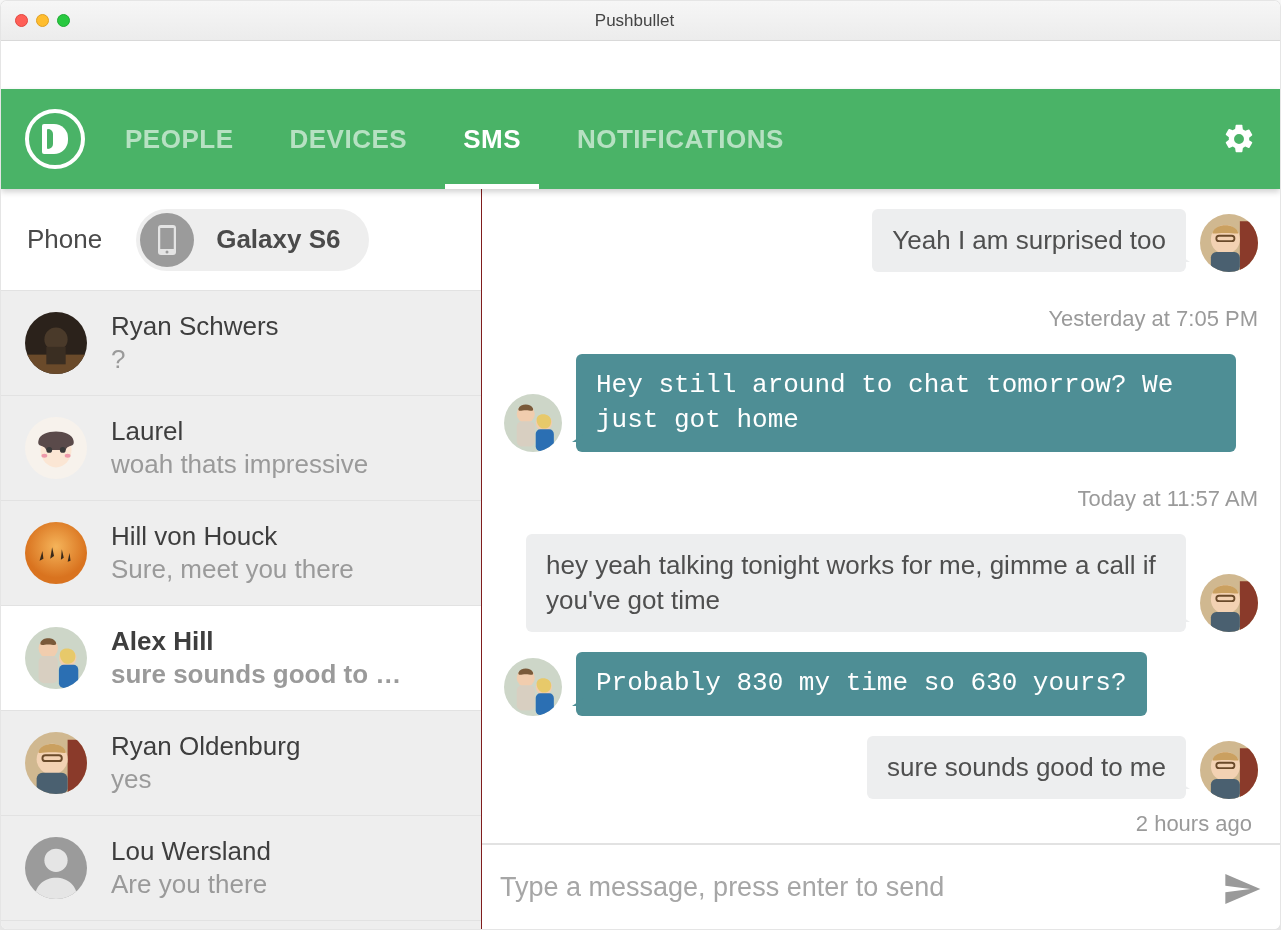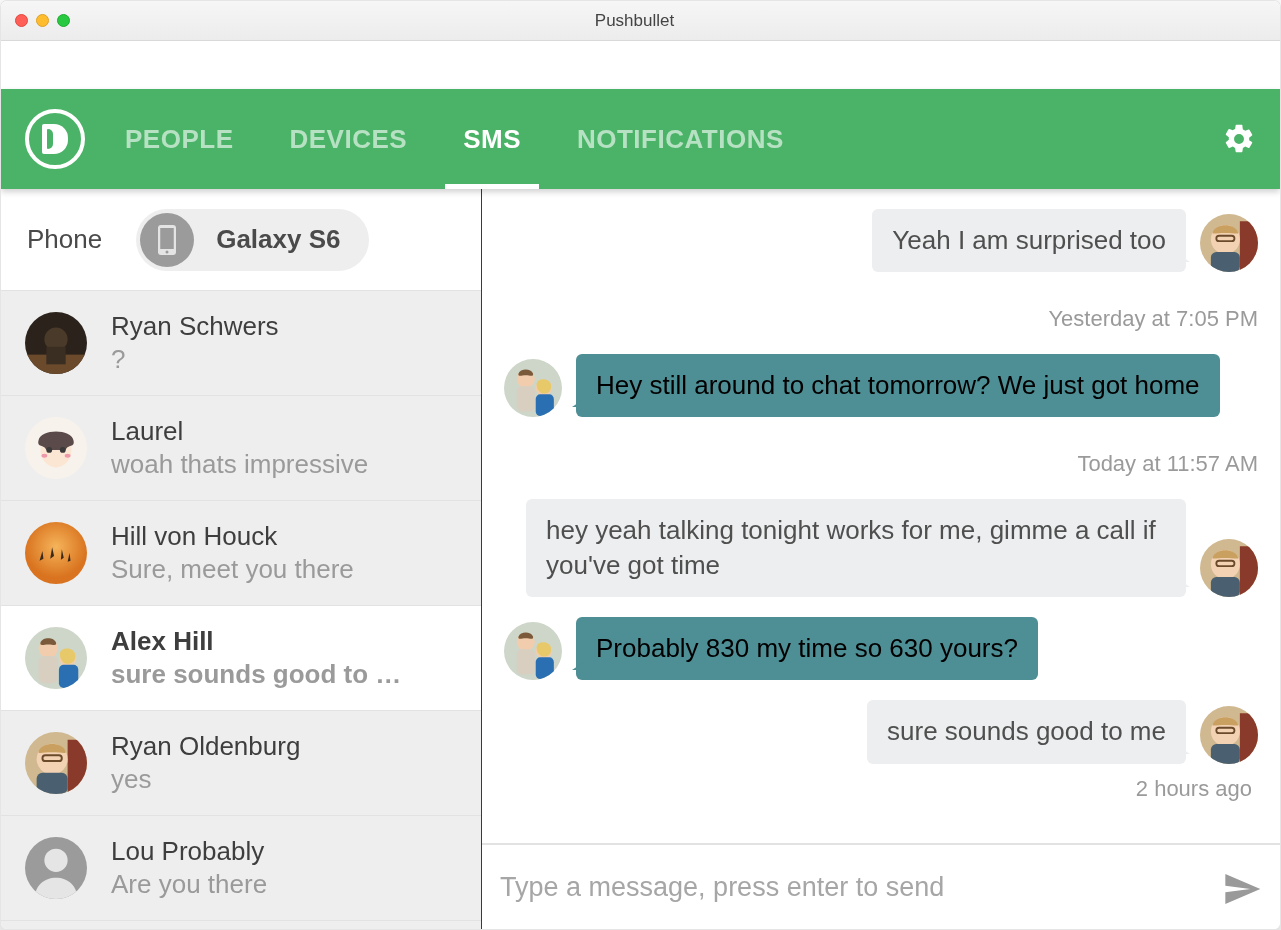--- a/index.html
+++ b/index.html
@@ -244,21 +244,22 @@
       display: flex;
       align-items: flex-end;
       gap: 14px;
       margin-bottom: 20px;
     }
     .msg-row.out {
       justify-content: flex-end;
     }
     .msg-row.in .bubble {
       background: #4e8e95;
-      color: #000000;
+      color: #ffffff;
+      font-family: Liberation Mono, monospace;
     }
     .msg-row.out .bubble {
       background: #edeeef;
       color: #4f4f4f;
     }
     .bubble {
       max-width: 660px;
       font-size: 26px;
       line-height: 1.35;
       padding: 14px 20px;
@@ -467,21 +468,21 @@
           </div>
           <div class="thread">
     <div class="avatar">
               <svg viewBox="0 0 64 64">
                 <rect width="64" height="64" fill="#9b9b9b"></rect>
                 <circle cx="32" cy="24" r="12" fill="#e5e5e5"></circle>
                 <path d="M10 64c0-14 10-22 22-22s22 8 22 22z" fill="#e5e5e5"></path>
               </svg>
             </div>
     <div class="thread-text">
-      <div class="thread-name">Lou Probably</div>
+      <div class="thread-name">Lou Wersland</div>
       <div class="thread-preview">Are you there</div>
     </div>
           </div>
         </div>
     </div>
 
     <div class="chat">
       <div class="messages" id="messages">
           <div class="msg-row out">
             <div class="bubble">Yeah I am surprised too</div>

